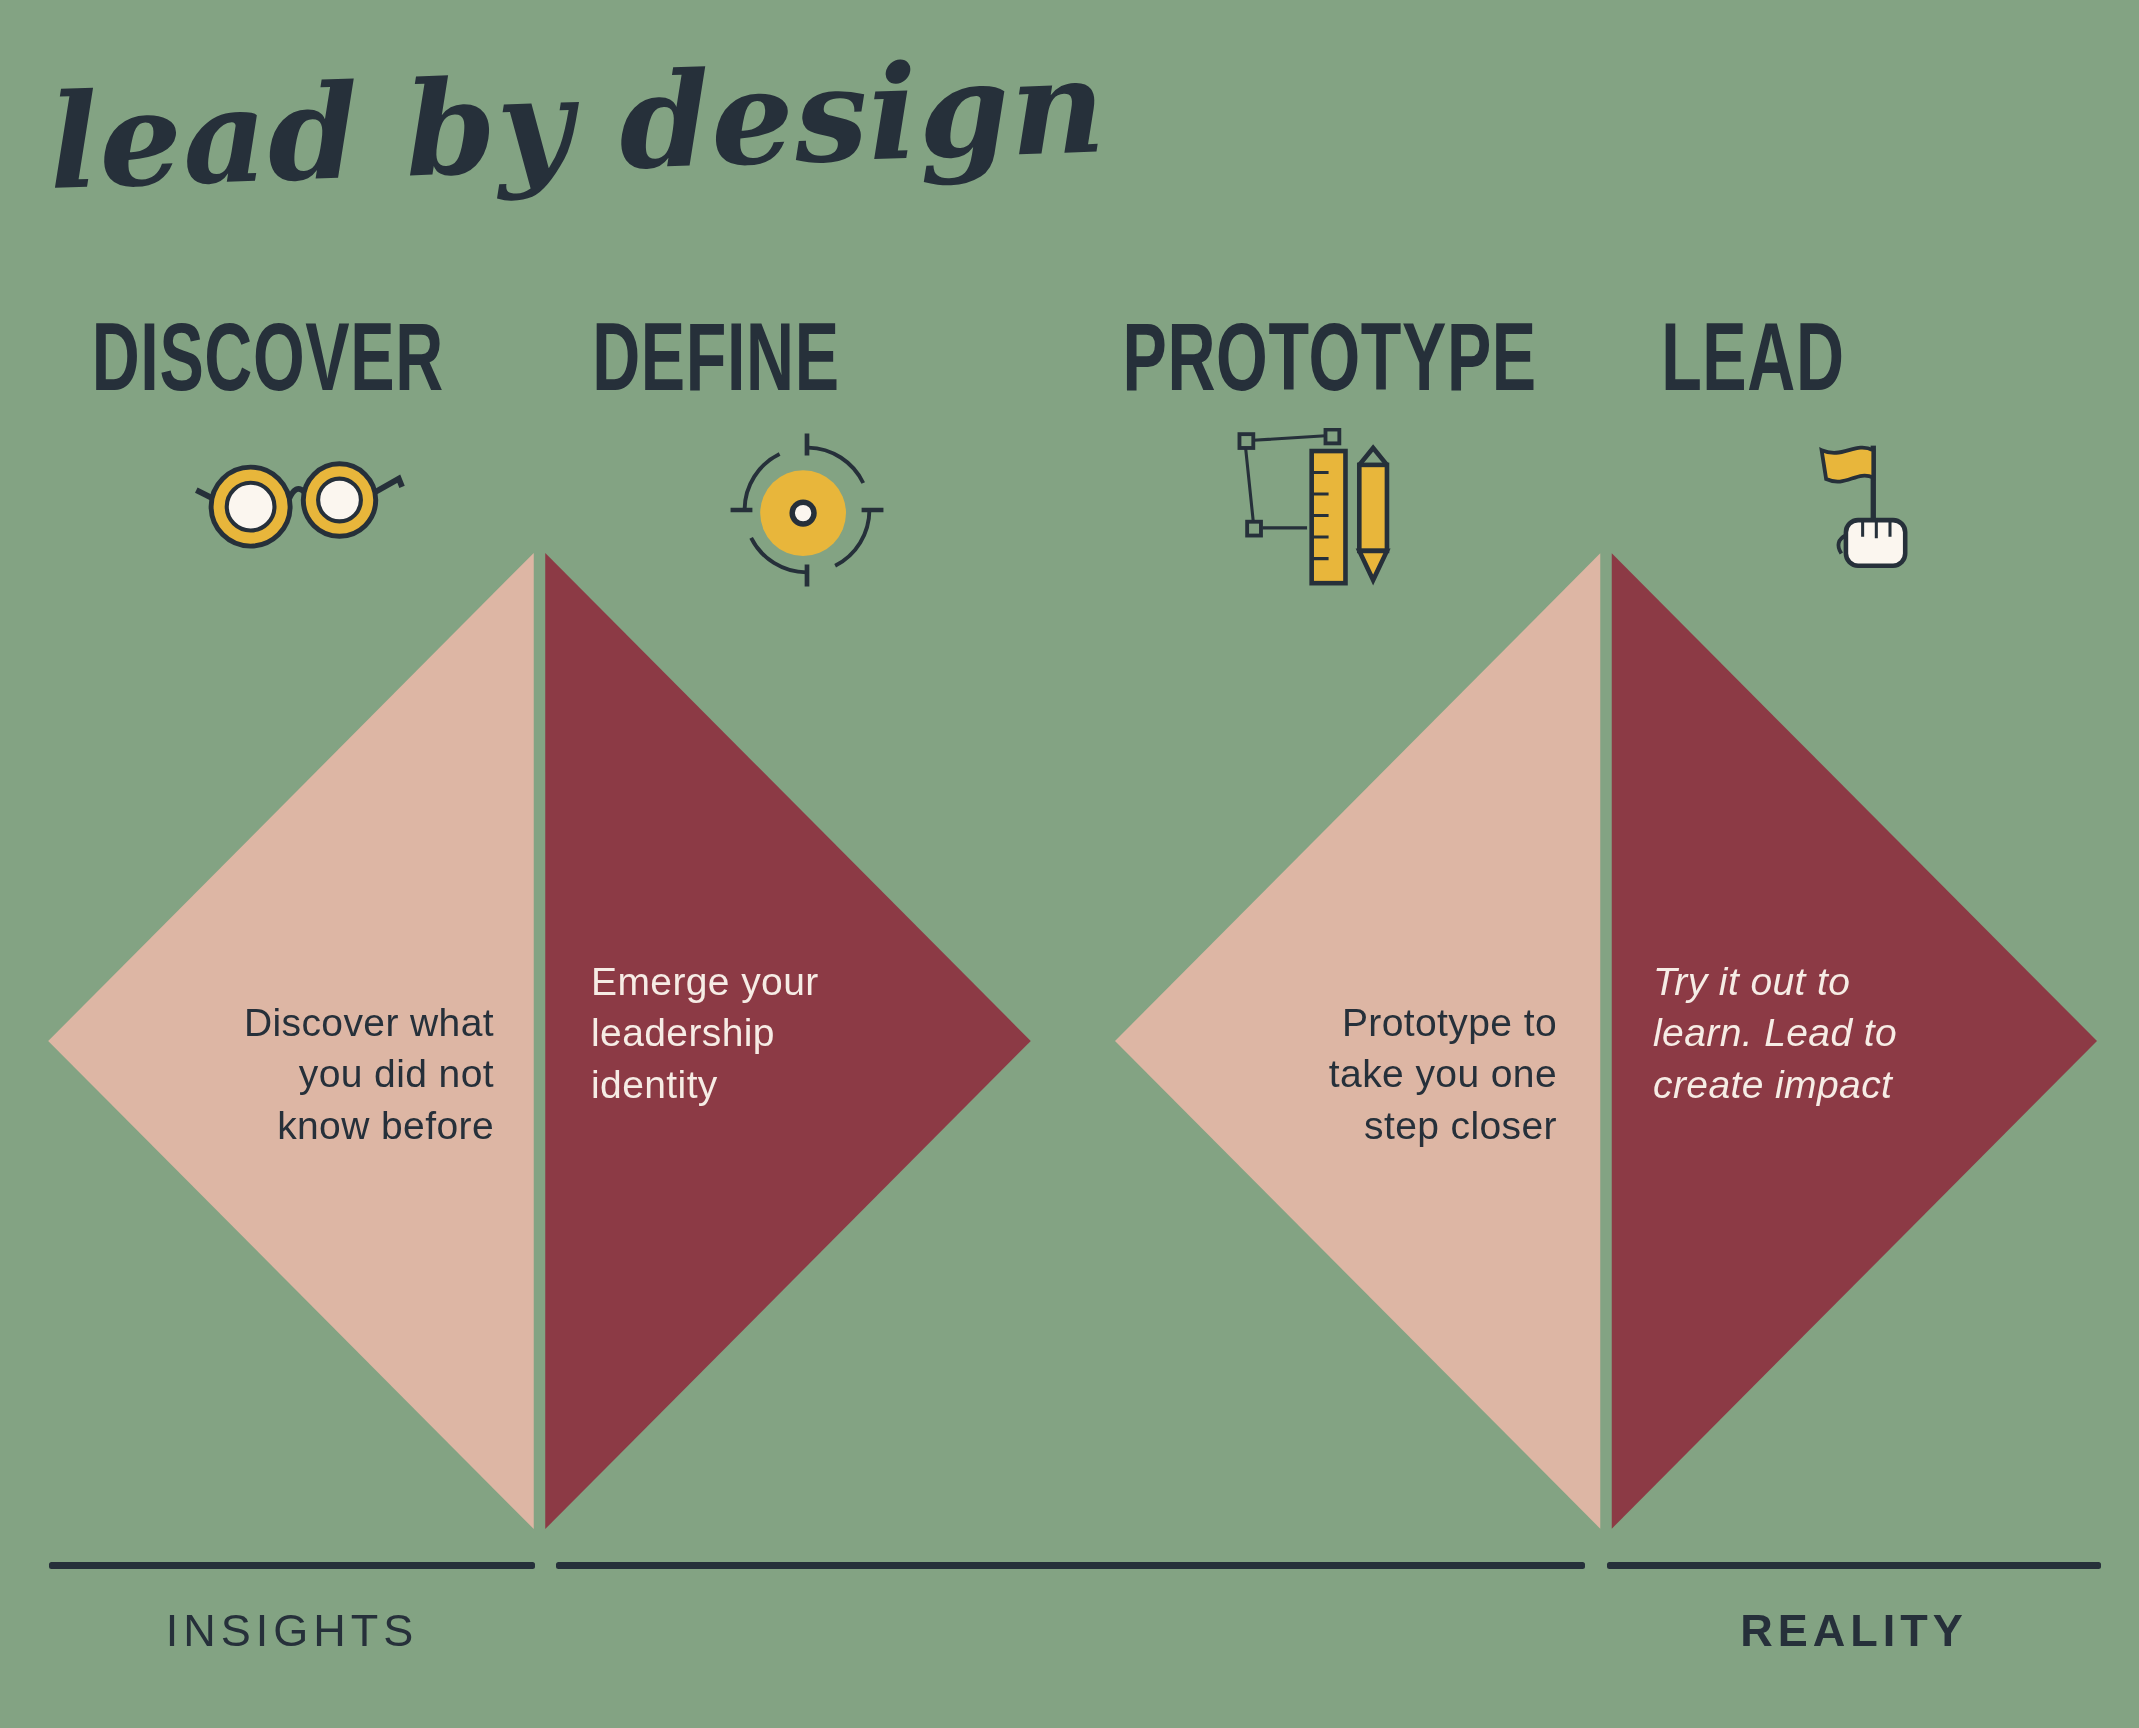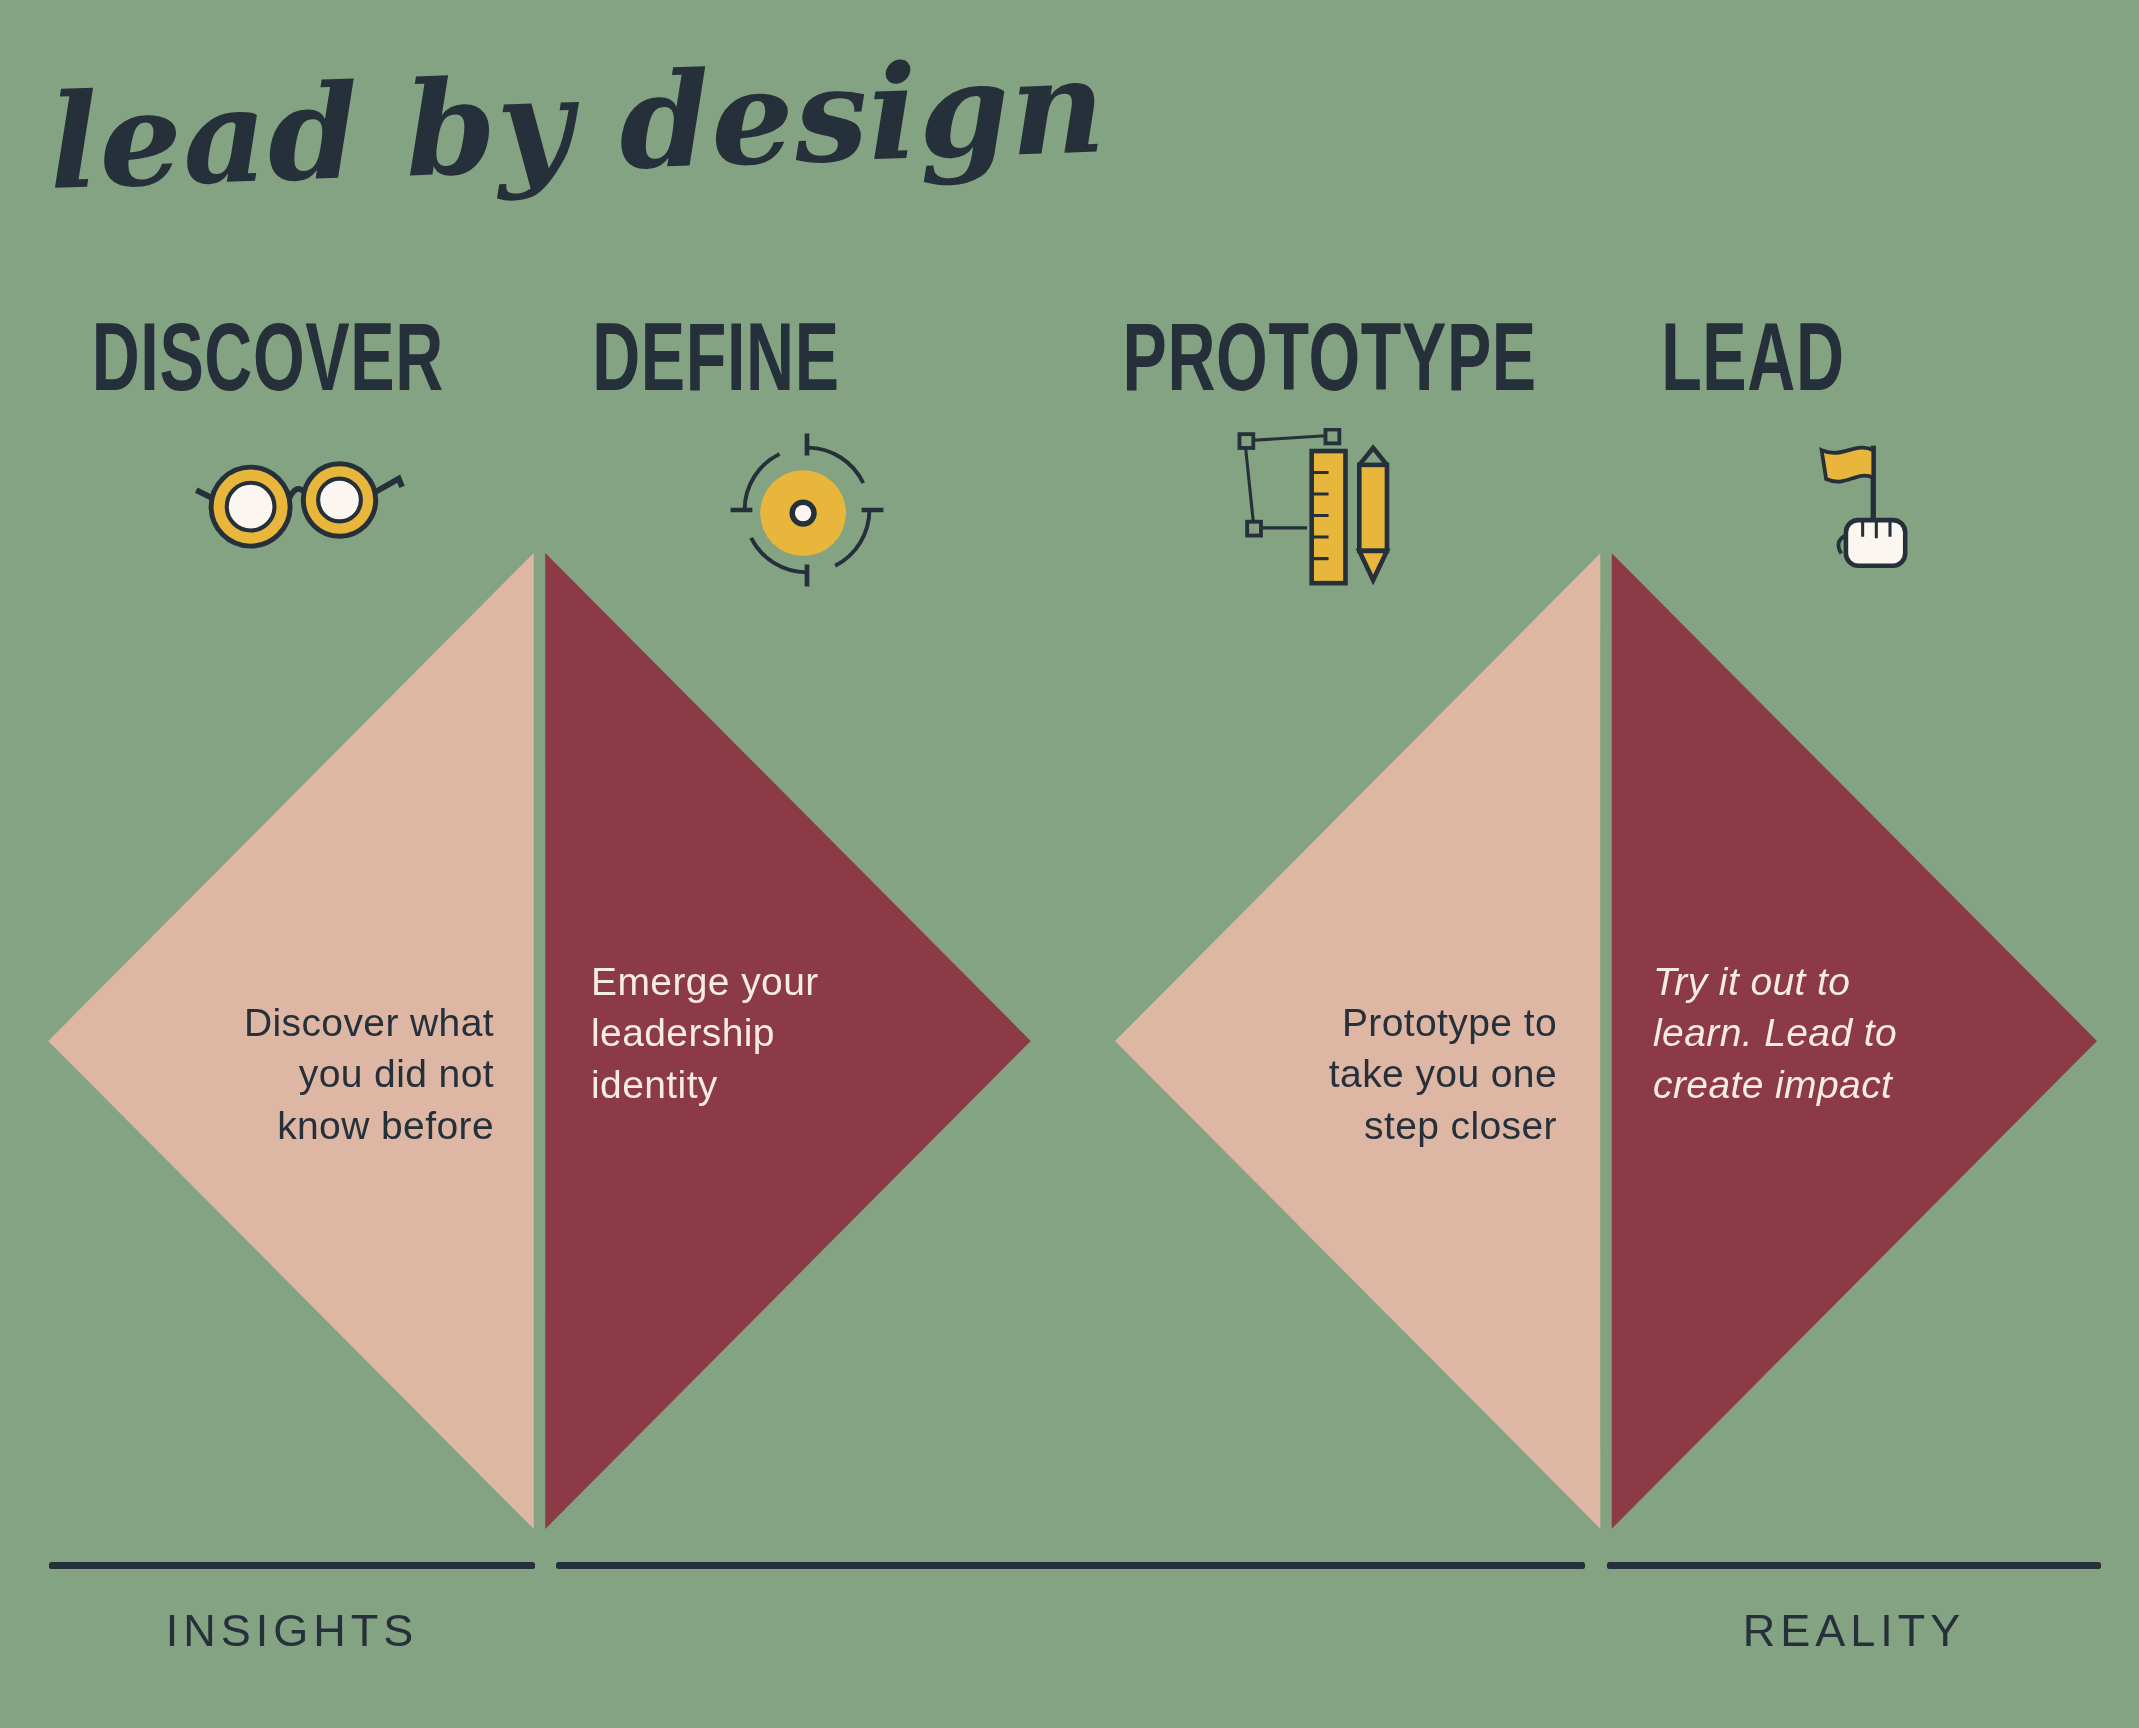--- a/index.html
+++ b/index.html
@@ -148,16 +148,16 @@
   <div class="tri-text dark" style="left:221px;  top:956px; width:273px;">Discover what you did not know before</div>
   <div class="tri-text light" style="left:591px;  top:956px; width:247px;">Emerge your leadership identity</div>
   <div class="tri-text dark" style="left:1300px; top:956px; width:257px;">Prototype to take you one step closer</div>
   <div class="tri-text light" style="left:1653px; top:956px; width:278px;font-style:italic;">Try it out to learn. Lead to create impact</div>
 
   <div class="tl-line" style="left:49px;   width:486px;"></div>
   <div class="tl-line" style="left:556px;  width:1029px;"></div>
   <div class="tl-line" style="left:1607px; width:494px;"></div>
 
   <div class="tl-label" style="left:49px;   width:486px;">INSIGHTS</div>
-  <div class="tl-label" style="left:1607px; width:494px;">REALITY</div>
+  <div class="tl-label" style="left:1607px; width:494px;font-weight:bold;">REALITY</div>
 
 </div>
 
 
 </body></html>

